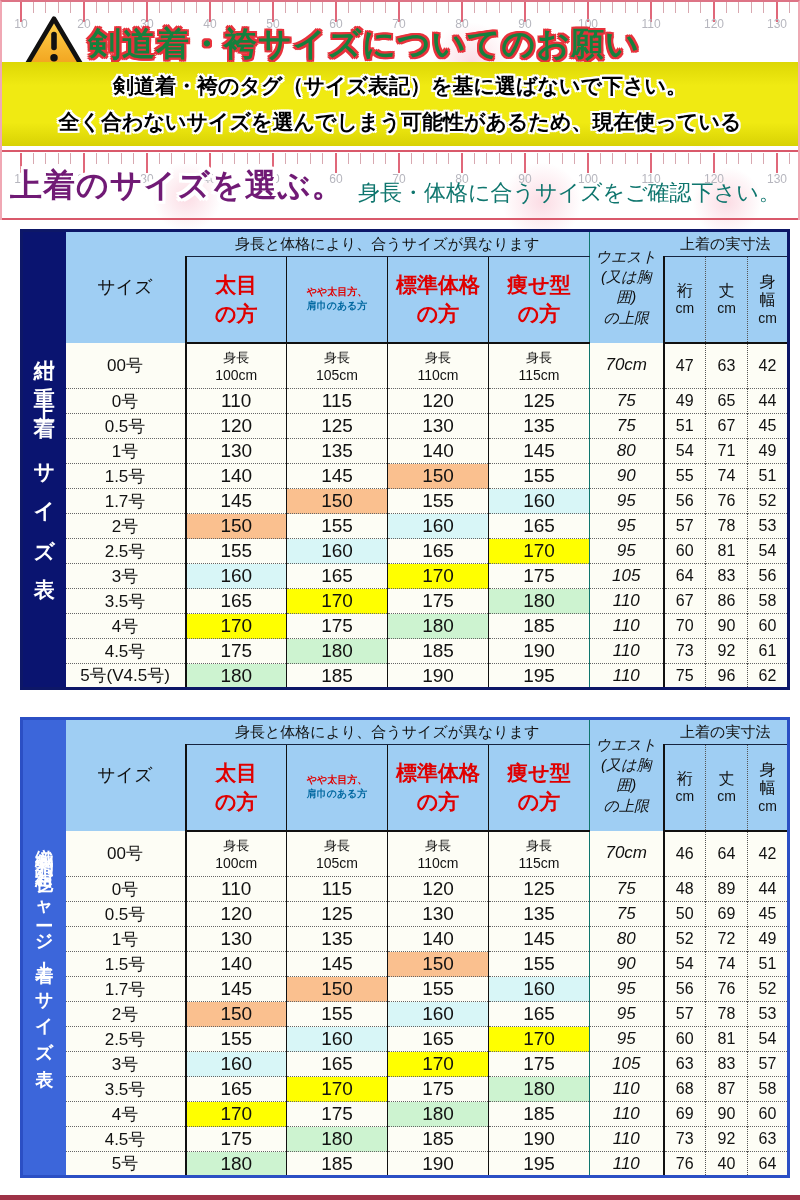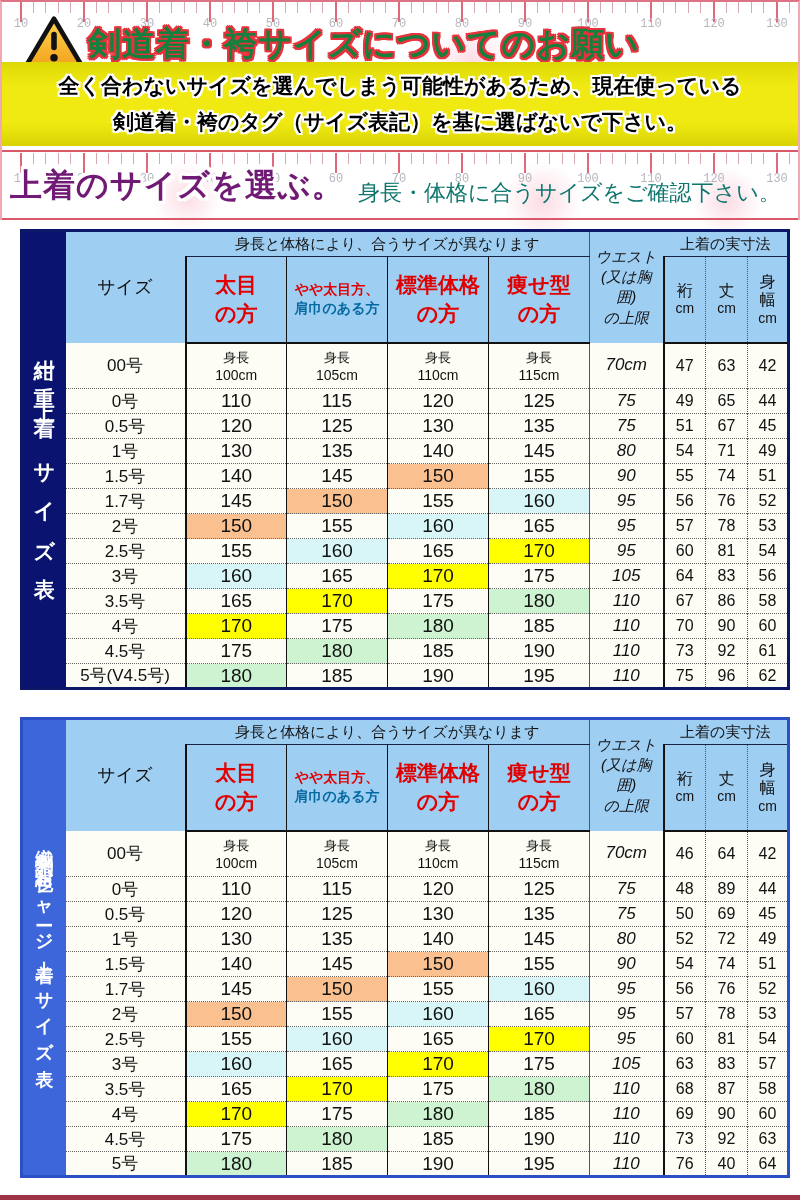--- a/index.html
+++ b/index.html
@@ -2,21 +2,21 @@
 <html><head>
 <meta charset="utf-8">
 <style>
   html,body{margin:0;padding:0;background:#fff;}
   .stage{position:relative;width:800px;height:1200px;background:#fff;overflow:hidden;
          font-family:"Liberation Sans","DejaVu Sans",sans-serif;color:#111;}
 
   
   .top-area{position:absolute;left:0;top:0;width:800px;height:220px;box-sizing:border-box;
             border-left:2px solid #f0a8b4;border-right:2px solid #f0a8b4;border-top:2px solid #dd7486;
-            background:#fff;font-family:Liberation Mono, monospace;}
+            background:#fff;}
   .sakura{position:absolute;border-radius:50%;
           background:radial-gradient(circle,rgba(247,178,196,.45),rgba(247,178,196,0) 70%);}
   .ticks{position:absolute;left:0;width:796px;height:20px;
          background-image:
            repeating-linear-gradient(90deg,#e0687a 0 2px,transparent 2px 63px),
            repeating-linear-gradient(90deg,#d8a8b0 0 1px,transparent 1px 12.6px);
          background-size:100% 20px,100% 11px;background-repeat:no-repeat;
          background-position:18px 0,18px 0;}
   .ruler-numbers{position:absolute;left:0;width:796px;height:14px;}
   .rnum{position:absolute;top:0;width:34px;text-align:center;color:#b6b6be;font-size:12px;}
@@ -49,21 +49,21 @@
   .t2 .side{background:#3c66da;}
   .vlabel{writing-mode:vertical-rl;text-orientation:upright;color:#fff;font-weight:bold;margin:0 auto;}
   .ls-wide{font-size:21px;letter-spacing:14px;}
   .ls-narrow{font-size:18px;letter-spacing:5px;}
   .corner,.span-fit,.waist-h,.span-actual,.fit-h,.m-h{background:#9fcef3;}
   .hr1{height:26px;}
   .hr2{height:86px;}
   .span-fit,.span-actual{font-size:15px;border-bottom:1px solid #16243f;}
   .corner{font-size:18px;}
   .fit-h{font-weight:bold;font-size:21px;line-height:1.4;}
-  .fit-h.fh1{font-size:14px;}
+  .fit-h.fh1{font-size:10px;}
   .fit-h .red{color:#e00000;}
   .fit-h .blk{color:#0369a1;}
   .waist-h{font-size:15px;line-height:1.35;}
   .m-h{font-size:16px;line-height:1.15;}
   .m-h .unit{font-size:14px;}
   .hr2 td{border-bottom:2px solid #111;}
   .dr{height:25px;}
   .dr.first{height:46px;}
   .dr td{background:#fdfdf5;border-top:1px dotted #666;}
   .dr.first td{border-top:none;}
@@ -120,22 +120,22 @@
           </linearGradient>
         </defs>
         <path d="M32 3 L61 52 L3 52 Z" fill="url(#wg)" stroke="#111" stroke-width="5" stroke-linejoin="round"></path>
         <rect x="29" y="17" width="6" height="20" rx="3" fill="#111"></rect>
         <circle cx="32" cy="45" r="4" fill="#111"></circle>
       </svg>
     </div>
     <div class="notice-title">剣道着・袴サイズについてのお願い</div>
 
     <div class="yellow-band">
+      <div>剣道着・袴のタグ（サイズ表記）を基に選ばないで下さい。</div>
       <div>全く合わないサイズを選んでしまう可能性があるため、現在使っている</div>
-      <div>剣道着・袴のタグ（サイズ表記）を基に選ばないで下さい。</div>
     </div>
 
     <div class="hr-red" style="top:148px;"></div>
     <div class="ticks" style="top:151px;"></div>
     <div class="ruler-numbers" style="top:170px;">
         <span class="rnum" style="left: 2px;">10</span>
         <span class="rnum" style="left: 65px;">20</span>
         <span class="rnum" style="left: 128px;">30</span>
         <span class="rnum" style="left: 191px;">40</span>
         <span class="rnum" style="left: 254px;">50</span>

